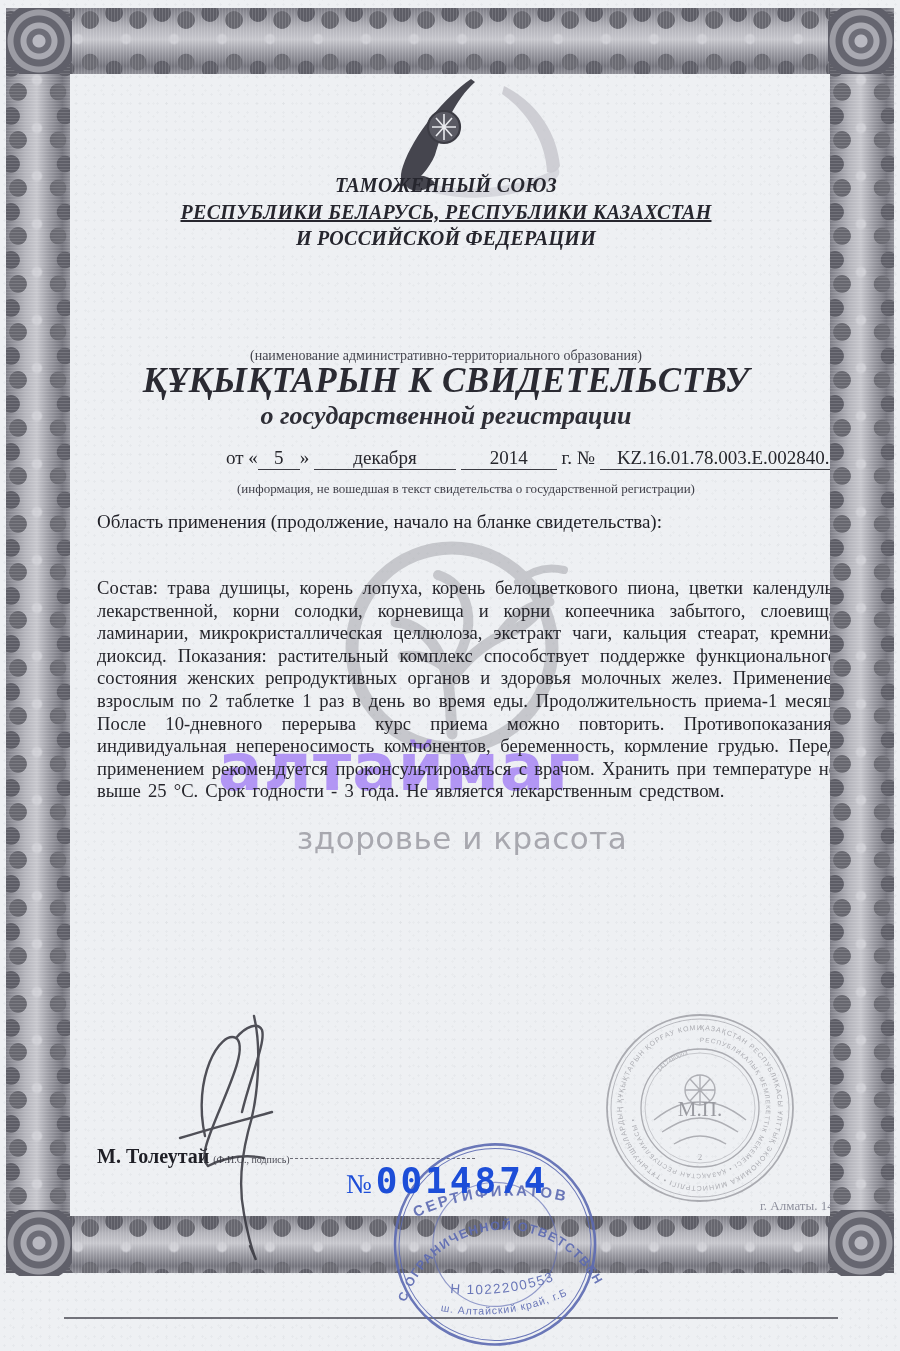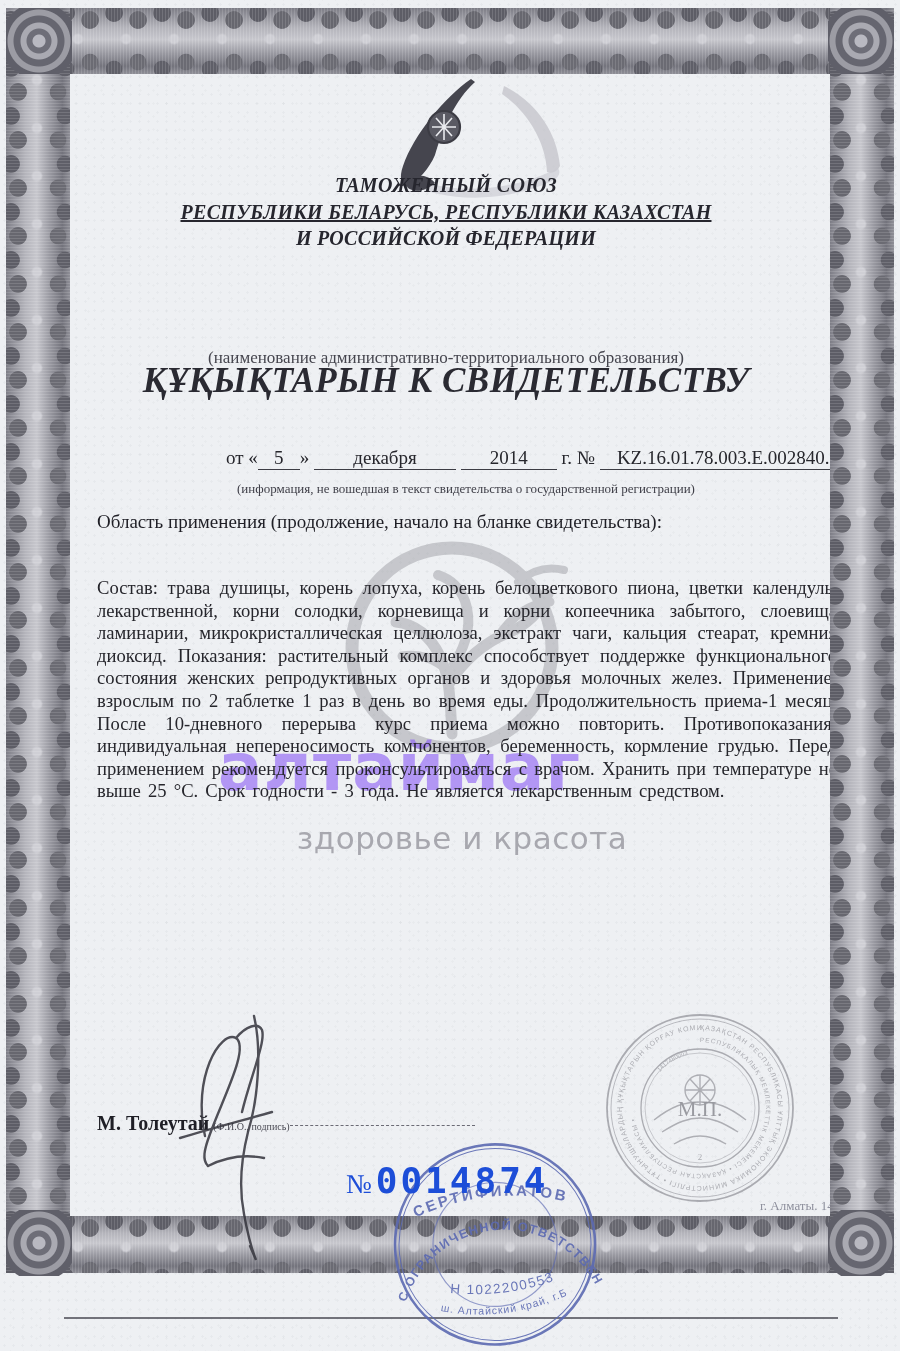--- a/index.html
+++ b/index.html
@@ -40,21 +40,21 @@
     background:radial-gradient(circle at 50% 50%,#b9b9c1 0 6px,#6e6e78 7px 12px,#aaaab2 13px 18px,
       #666670 19px 25px,#9c9ca4 26px 31px,#5f5f69 32px 38px,rgba(0,0,0,0) 39px);}
   .corner.tl{left:6px;top:8px;} .corner.tr{right:6px;top:8px;}
   .corner.bl{left:6px;top:1210px;} .corner.br{right:6px;top:1210px;}
 
   
   .abs{position:absolute;z-index:3;}
   .ctr{left:0;width:892px;text-align:center;}
 
   .org{font-weight:bold;font-style:italic;font-size:20px;line-height:26px;color:#26262e;letter-spacing:.3px;}
-  .region-note{font-size:17px;color:#45454e;}
+  .region-note{font-size:14px;color:#45454e;}
   .doc-title{font-weight:bold;font-style:italic;font-size:35px;letter-spacing:.5px;color:#2a2a32;}
   .doc-subtitle{font-weight:bold;font-style:italic;font-size:26px;color:#2e2e36;}
 
   .date-line{left:226px;top:447px;font-size:19px;color:#26262c;white-space:nowrap;}
   .date-line .u{display:inline-block;border-bottom:1.3px solid #3c3c44;text-align:center;}
   .u.day{min-width:42px;} .u.month{min-width:142px;} .u.year{min-width:96px;} .u.regnum{min-width:290px;}
   .info-note{font-size:13px;color:#3e3e47;margin-left:20px;}
 
   .scope-heading{left:97px;top:511px;width:740px;font-size:19px;font-weight:normal;color:#1f1f26;}
   .product-line{left:97px;top:537px;width:740px;font-size:19px;color:#26262c;}
@@ -64,21 +64,21 @@
 
   
   .wm-tree{left:328px;top:522px;z-index:2;opacity:.5;}
   .wm-brand{left:218px;top:729px;z-index:2;font-family:"DejaVu Sans",sans-serif;font-weight:bold;
             font-size:66px;letter-spacing:1px;color:#8b5cf6;opacity:.6;}
   .wm-tagline{left:0;width:924px;top:820px;text-align:center;z-index:2;font-family:"DejaVu Sans",sans-serif;
             font-size:31px;letter-spacing:.5px;color:#97979f;opacity:.8;}
 
   
   .sig-caption{left:97px;top:1052px;font-size:12.5px;line-height:14.6px;color:#3a3a43;z-index:3;}
-  .sig-name-row{left:97px;top:1112px;z-index:3;white-space:nowrap;}
+  .sig-name-row{left:97px;top:1145px;z-index:3;white-space:nowrap;}
   .sig-name{font-size:20px;font-weight:bold;color:#1f1f26;}
   .sig-note{font-size:10px;color:#4a4a54;}
   .sig-rule{display:inline-block;width:185px;border-bottom:1.4px dashed #6b6b75;vertical-align:4px;}
   .scrawl{left:150px;top:1008px;z-index:4;}
 
   .mp-seal{left:602px;top:1010px;z-index:2;opacity:.55;}
   .blue-stamp-wrap{left:368px;top:1138px;z-index:5;opacity:.9;transform:rotate(-6deg);transform-origin:50% 40%;}
   .serial{left:346px;top:1160px;z-index:6;white-space:nowrap;color:#1d4ed8;}
   .serial .no{font-size:27px;}
   .serial .digits{font-family:"DejaVu Sans Mono",monospace;font-weight:bold;font-size:36px;letter-spacing:3px;}
@@ -110,20 +110,21 @@
       <path d="M92,40 L92,66 M80,53 L104,53 M84,44 L100,62 M100,44 L84,62"></path>
     </g>
   </svg>
 
   <div class="abs ctr org" style="top:172px;">ТАМОЖЕННЫЙ СОЮЗ</div>
   <div class="abs ctr org" style="top:199px;text-decoration:underline;">РЕСПУБЛИКИ БЕЛАРУСЬ, РЕСПУБЛИКИ КАЗАХСТАН</div>
   <div class="abs ctr org" style="top:225px;">И РОССИЙСКОЙ ФЕДЕРАЦИИ</div>
 
   <div class="abs ctr region-note" style="top:348px;">(наименование административно-территориального образования)</div>
   <div class="abs ctr doc-title" style="top:361px;">ҚҰҚЫҚТАРЫН К СВИДЕТЕЛЬСТВУ</div>
+  <div class="abs ctr doc-subtitle" style="top:401px;">о государственной регистрации</div>
 
   <div class="abs date-line">
     <span>от «</span><span class="u day">5</span><span>»</span>
     <span class="u month">декабря</span>
     <span class="u year">2014</span>
     <span>г.</span>
     <span>№</span>
     <span class="u regnum">KZ.16.01.78.003.E.002840.12.14</span>
   </div>
   <div class="abs ctr info-note" style="top:481px;">(информация, не вошедшая в текст свидетельства о государственной регистрации)</div>

